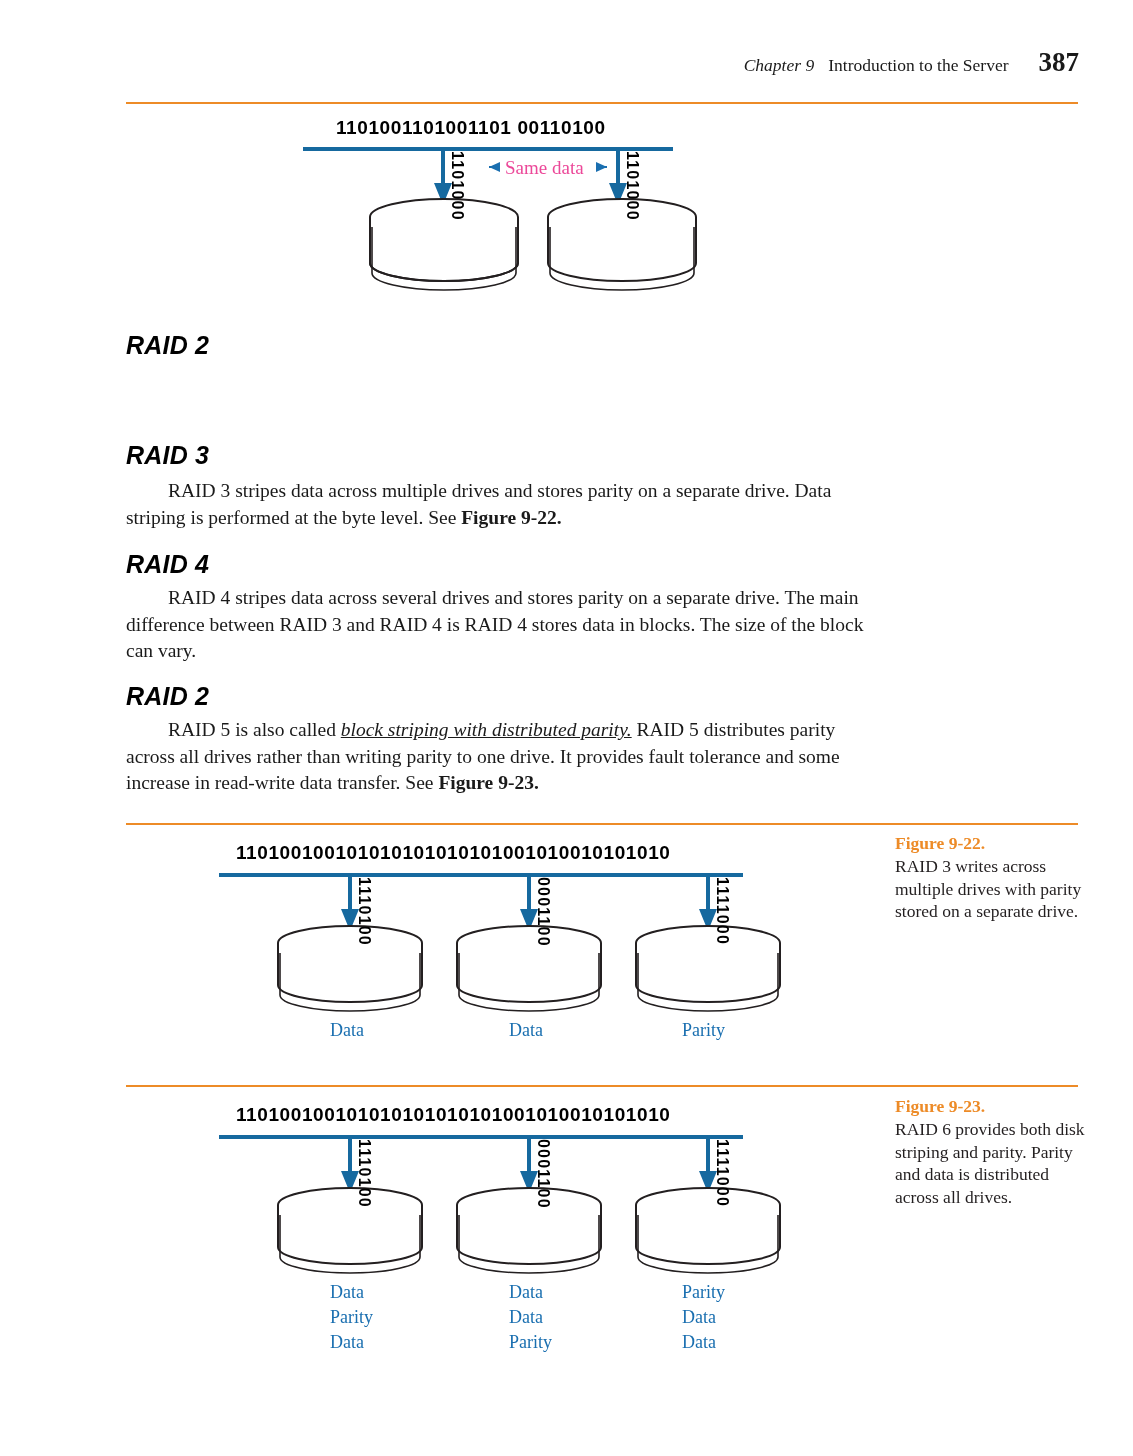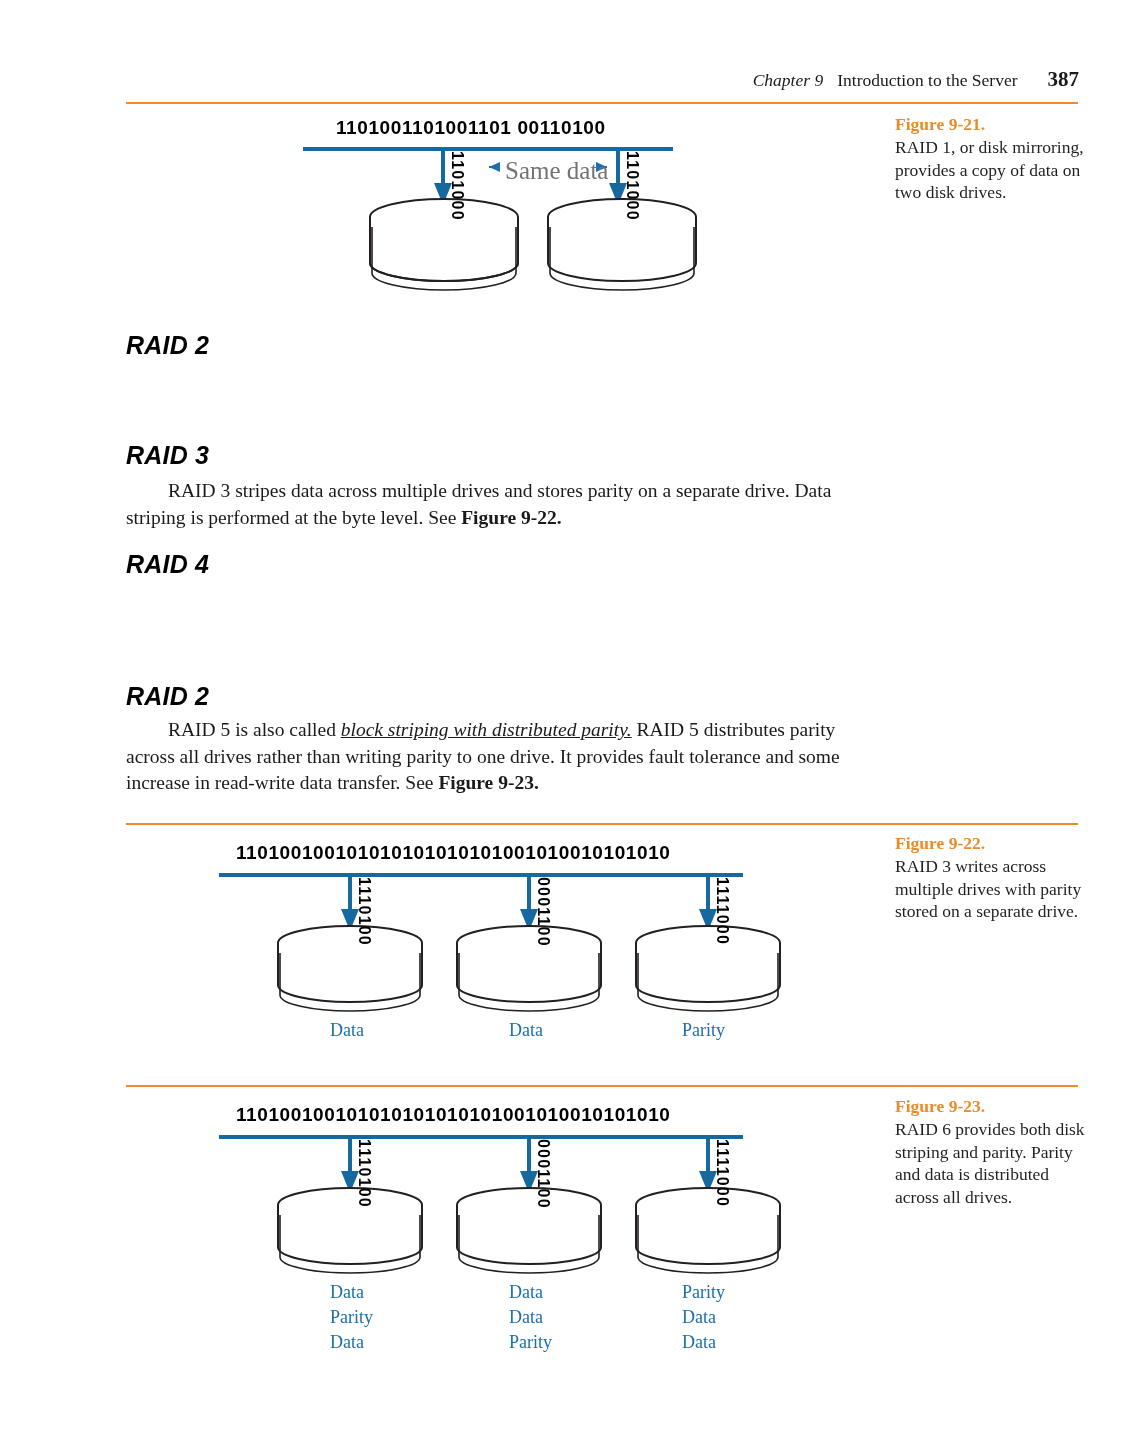--- a/index.html
+++ b/index.html
@@ -19,21 +19,21 @@
     position: absolute;
     top: 42px;
     right: 54px;
     display: flex;
     align-items: baseline;
     gap: 14px;
     font-size: 17.5px;
   }
   .runhead .chap { font-style: italic; }
   .runhead .ttl  { }
-  .runhead .pg   { font-weight: bold; font-size: 21px; margin-left: 16px; margin-top: 20px; }
+  .runhead .pg   { font-weight: bold; font-size: 27px; margin-left: 16px; }
 
   
   .content { position:absolute; left:0; top:5px; width:1133px; height:1456px; }
 
   .rule {
     position: absolute;
     height: 2px;
     background: #ED8B27;
     left: 126px;
     width: 952px;
@@ -106,44 +106,40 @@
 
   .dlabel {
     position: absolute;
     color: #1A6FB0;
     font-size: 18px;
     white-space: nowrap;
   }
 
   .samedata {
     position: absolute;
-    color: #737373;
-    font-size: 25px;
+    color: #ec4899;
+    font-size: 19px;
     white-space: nowrap;
   }
 
   svg { position:absolute; left:0; top:0; overflow: visible; }
 </style>
 </head>
 <body>
 
 <div class="content">
 
   <div class="runhead">
     <span class="chap">Chapter 9</span>
     <span class="ttl">Introduction to the Server</span>
     <span class="pg">387</span>
   </div>
 
   <div class="rule" style="top:97px;"></div>
 
-  <div class="figcap" style="top:108px;">
-    <span class="lbl">Figure 9-21.</span>
-    <span>RAID 1, or disk mirroring, provides a copy of data on two disk drives.</span>
-  </div>
 
   <div class="figure" style="left:0;top:0;width:880px;height:300px;">
 
     <div class="binstr" style="left:336px; top:112px;">1101001101001101 00110100</div>
 
     <svg width="880" height="300">
 
       <path d="M303,144 L673,144" stroke="#16699F" stroke-width="4" fill="none"></path>
 
       <path d="M443,144 L443,182" stroke="#16699F" stroke-width="4" fill="none"></path>
@@ -173,20 +169,21 @@
     <div class="vbin" style="left:466px; top:146px;">1101000</div>
     <div class="vbin" style="left:641px; top:146px;">1101000</div>
   </div>
 
   <div class="h2" style="top:326px;">RAID 2</div>
 
   <div class="h2" style="top:436px;">RAID 3</div>
   <div class="para" style="top:473px;">RAID 3 stripes data across multiple drives and stores parity on a separate drive. Data striping is performed at the byte level. See <b>Figure 9-22.</b></div>
 
   <div class="h2" style="top:545px;">RAID 4</div>
+  <div class="para" style="top:580px;">RAID 4 stripes data across several drives and stores parity on a separate drive. The main difference between RAID 3 and RAID 4 is RAID 4 stores data in blocks. The size of the block can vary.</div>
 
   <div class="h2" style="top:677px;">RAID 2</div>
   <div class="para" style="top:712px;">RAID 5 is also called <i>block striping with distributed parity.</i> RAID 5 distributes parity across all drives rather than writing parity to one drive. It provides fault tolerance and some increase in read-write data transfer. See <b>Figure 9-23.</b></div>
 
   <div class="rule" style="top:818px;"></div>
 
   <div class="figcap" style="top:827px;">
     <span class="lbl">Figure 9-22.</span>
     <span>RAID 3 writes across multiple drives with parity stored on a separate drive.</span>
   </div>

